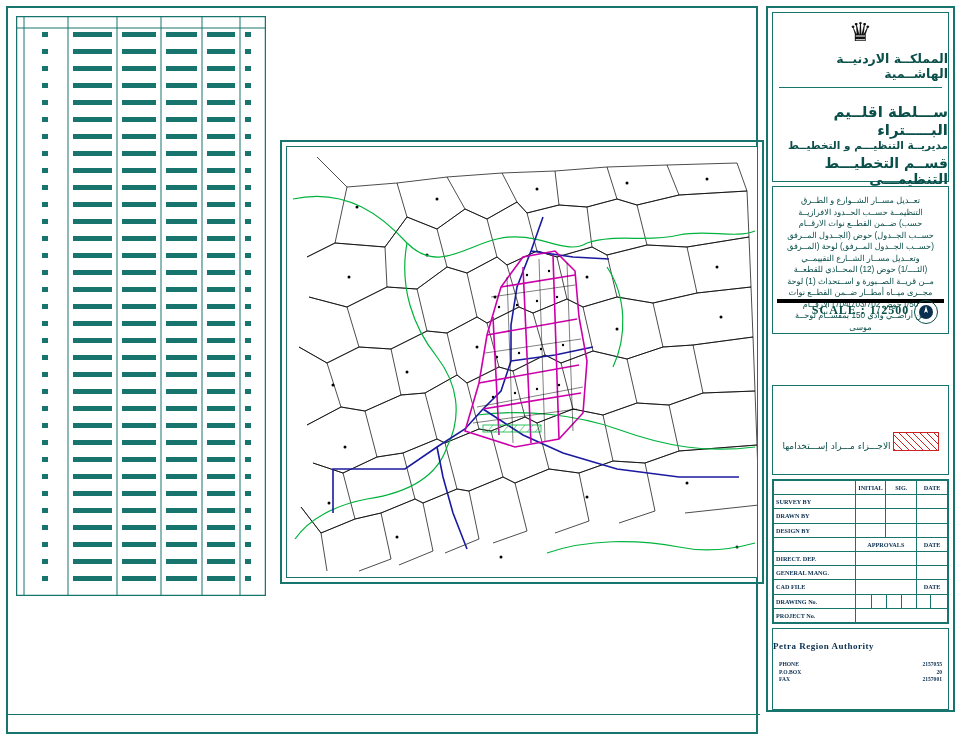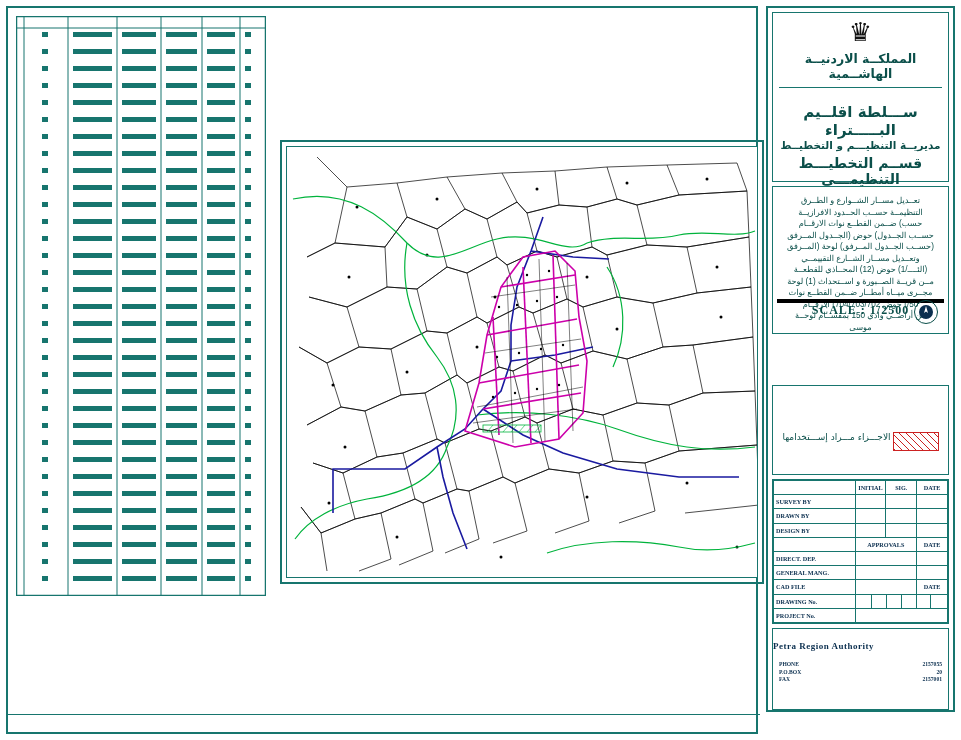--- a/index.html
+++ b/index.html
@@ -20,35 +20,35 @@
 
   
   #title-block{left:766px;top:6px;width:189px;height:706px;}
   .tb-cell{position:absolute;left:4px;right:4px;border:1px solid #17756e;box-sizing:border-box;background:#fff;}
   #tb-header{top:4px;height:170px;}
   #tb-desc{top:178px;height:148px;}
   #tb-legend{top:377px;height:90px;}
   #tb-approvals{top:471px;height:145px;}
   #tb-footer{top:620px;height:82px;}
 
-  .ar{direction:rtl;text-align:center;font-family:"DejaVu Sans","Liberation Sans",sans-serif;color:#0b4f4a;}
+  .ar{direction:rtl;text-align:right;font-family:"DejaVu Sans","Liberation Sans",sans-serif;color:#0b4f4a;}
   .crest{width:100%;text-align:center;font-size:26px;line-height:26px;color:#111;margin-top:6px;}
   .t1{font-size:12.5px;font-weight:bold;margin-top:6px;letter-spacing:1px;}
   .sep{height:1px;background:#17756e;margin:6px 6px;}
   .t2{font-size:15px;font-weight:bold;margin-top:15px;}
   .t3{font-size:10.5px;font-weight:bold;}
   .t4{font-size:14px;font-weight:bold;margin-top:4px;}
 
   #tb-desc .body{padding:8px 7px 0 7px;}
   #tb-desc .line{font-size:8.2px;line-height:11.5px;color:#0b4f4a;text-align:center;direction:rtl;}
   .scale-row{position:absolute;left:4px;right:4px;bottom:4px;height:26px;border-top:4px solid #000000;display:flex;align-items:flex-start;justify-content:center;}
   .scale-txt{font-family:"Liberation Serif",serif;font-weight:bold;font-size:12px;color:#0b4f4a;letter-spacing:1px;}
   .north{position:absolute;right:6px;bottom:5px;width:22px;height:22px;border:1px solid #0b4f4a;border-radius:50%;display:flex;align-items:center;justify-content:center;font-size:11px;color:#0b4f4a;}
 
-  #tb-legend .lg{position:absolute;top:46px;left:0;right:0;display:flex;align-items:flex-start;justify-content:center;gap:2px;direction:rtl;}
+  #tb-legend .lg{position:absolute;top:46px;left:0;right:0;display:flex;align-items:flex-end;justify-content:center;gap:2px;direction:rtl;}
   .hatch{width:44px;height:17px;border:1px solid #cc2222;background:
      repeating-linear-gradient(45deg,#cc2222 0 1px,transparent 1px 5px);}
   .lg-txt{font-size:9px;color:#0b4f4a;direction:rtl;font-family:"DejaVu Sans",sans-serif;}
 
   
   table.app{width:100%;height:100%;border-collapse:collapse;table-layout:fixed;}
   table.app td{border:1px solid #17756e;font-family:"Liberation Serif",serif;font-weight:bold;font-size:6.2px;color:#0b2f4f;padding:0 2px;height:12px;}
   td.hd{text-align:center;}
   td.lb{text-align:left;width:44%;}
   td.blank{}

